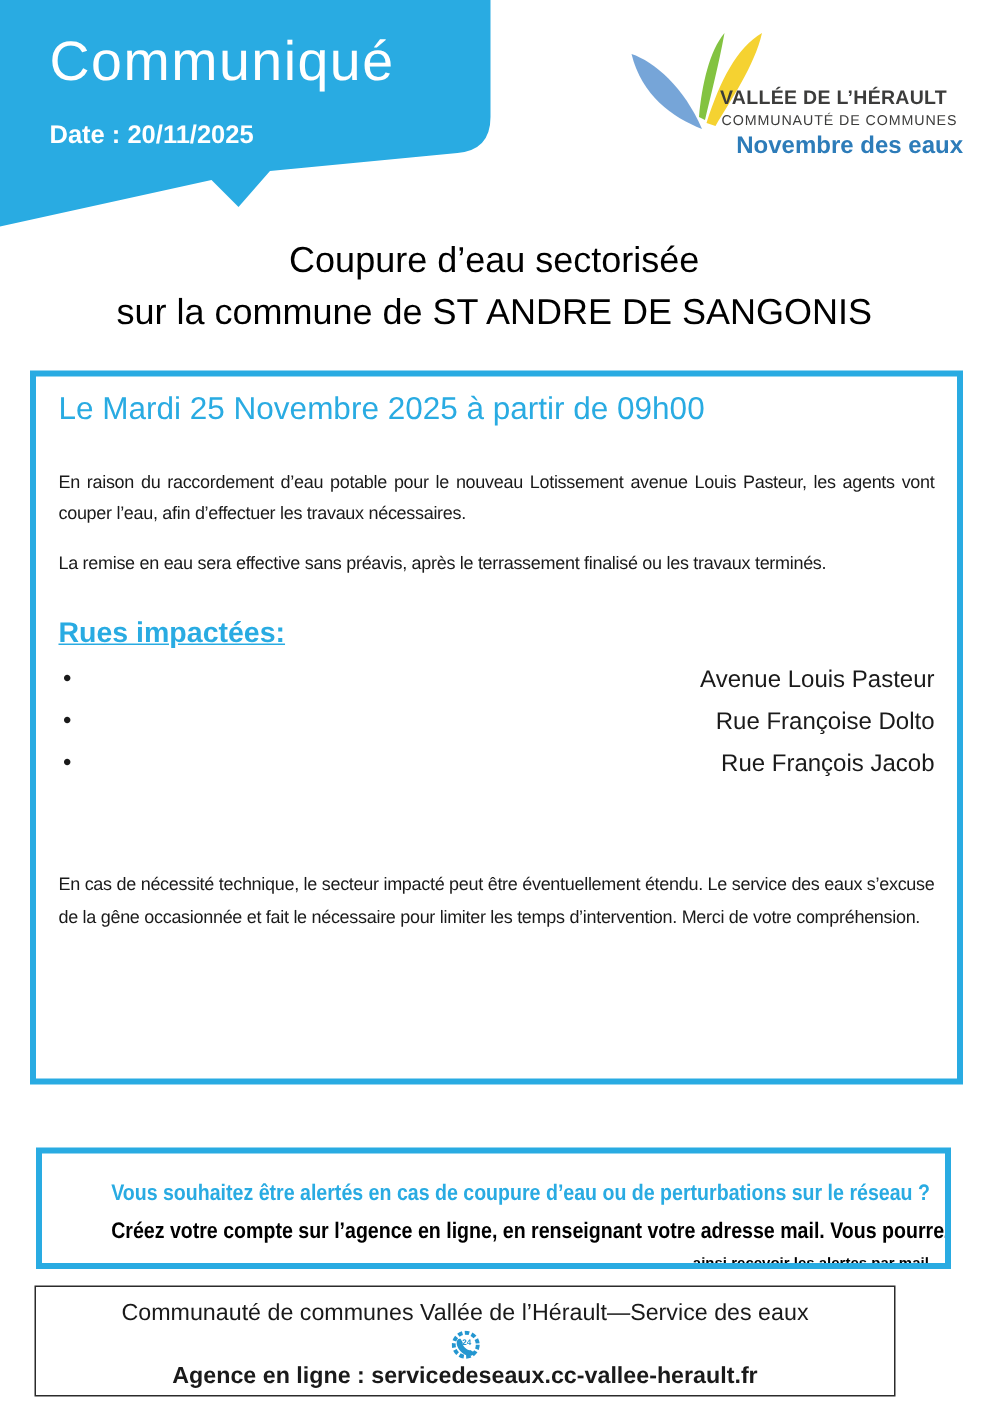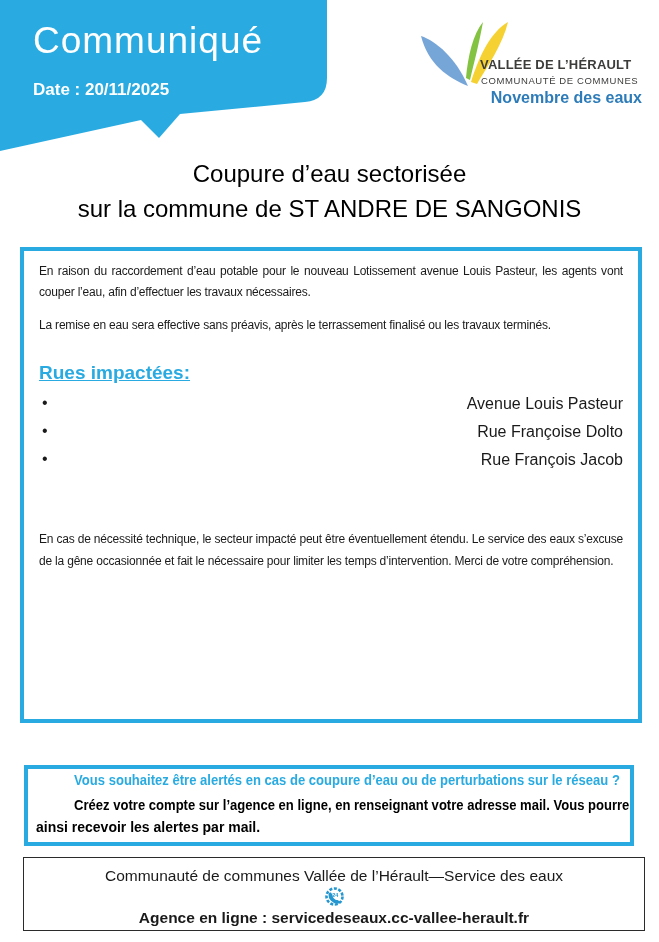--- a/index.html
+++ b/index.html
@@ -62,33 +62,33 @@
   ul.streets { list-style:none; margin:0; padding:0;text-align:right; }
   ul.streets li {
     font-size:16px; line-height:21px; padding:0 0 7px 28px; position:relative;
   }
   ul.streets li::before { content:"•"; position:absolute; left:3px; top:-1px; }
   .main-box p.p3 { margin-top:52px; margin-bottom:0; line-height:21.5px; }
 
   
   .alert-box {
     position:absolute; left:24px; top:765px; width:610px; height:81px;
-    border:4px solid #29abe2; box-sizing:border-box; text-align:left;
-    padding:2px 8px; overflow:hidden;
+    border:4px solid #29abe2; box-sizing:border-box; text-align:right;
+    padding:18px 8px; overflow:hidden;
   }
   .squeeze {
     white-space:nowrap; transform:scaleX(0.87); transform-origin:50% 50%;
   }
   .alert-q { font-size:15px; font-weight:700; color:#29abe2; margin-bottom:6px; }
   .alert-a1 { font-size:15px; font-weight:700; color:#000; line-height:22px; }
-  .alert-a2 { font-size:14px; font-weight:700; color:#000; line-height:22px; }
+  .alert-a2 { font-size:10px; font-weight:700; color:#000; line-height:22px; }
 
   
   .footer-box {
-    position:absolute; left:23px; top:857px; width:622px; height:74px;
+    position:absolute; left:23px; top:857px; width:574px; height:74px;
     border:1.5px solid #2b2b2b; box-sizing:border-box; text-align:center;
     padding-top:6px; font-size:15.5px; line-height:23px; color:#1a1a1a;
   }
   .tel-line { display:flex; align-items:center; justify-content:center; gap:3px; }
   .phone-icon { display:inline-block; }
   .footer-online { font-weight:700; }
 </style>
 </head>
 <body>
 
@@ -110,20 +110,21 @@
     <div class="logo-sub">COMMUNAUTÉ DE COMMUNES</div>
     <div class="logo-service">Novembre des eaux</div>
   </div>
 
   <div class="doc-title">
     <div>Coupure d’eau sectorisée</div>
     <div>sur la commune de ST ANDRE DE SANGONIS</div>
   </div>
 
   <div class="main-box">
+    <div class="box-heading">Le Mardi 25 Novembre 2025 à partir de 09h00</div>
     <p class="p1">En raison du raccordement d’eau potable pour le nouveau Lotissement avenue Louis Pasteur, les agents vont couper l’eau, afin d’effectuer les travaux nécessaires.</p>
     <p class="p2">La remise en eau sera effective sans préavis, après le terrassement finalisé ou les travaux terminés.</p>
     <div class="streets-heading">Rues impactées:</div>
     <ul class="streets">
       <li>Avenue Louis Pasteur</li>
       <li>Rue Françoise Dolto</li>
       <li>Rue François Jacob</li>
     </ul>
     <p class="p3">En cas de nécessité technique, le secteur impacté peut être éventuellement étendu. Le service des eaux s’excuse de la gêne occasionnée et fait le nécessaire pour limiter les temps d’intervention. Merci de votre compréhension.</p>
   </div>

